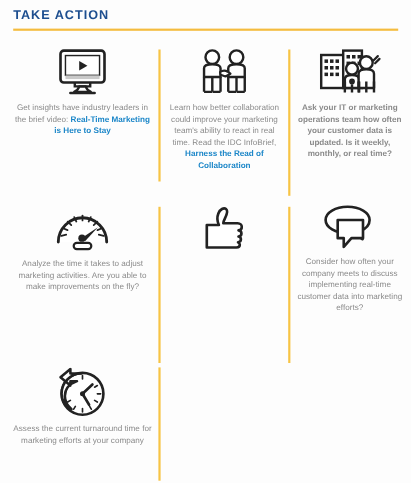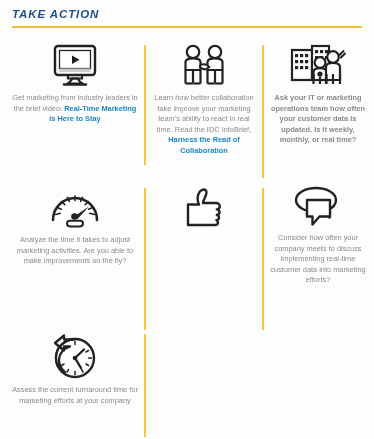--- a/index.html
+++ b/index.html
@@ -23,21 +23,20 @@
     box-sizing: border-box;
   }
 
   
   .header {
     position: absolute;
     left: 0;
     top: 0;
     width: 374px;
     height: 30px;
-    font-style: italic;
   }
   .header-title {
     position: absolute;
     left: 12px;
     top: 8px;
     font-size: 11.5px;
     font-weight: bold;
     letter-spacing: 0.9px;
     color: #1d4e8f;
     font-family: "Liberation Sans", sans-serif;
@@ -120,42 +119,42 @@
         <rect x="3" y="2" width="40" height="29" rx="3" ry="3" fill="#ffffff" stroke="#222" stroke-width="2.4"></rect>
         <rect x="7.5" y="6.5" width="31" height="18" fill="#ffffff" stroke="#222" stroke-width="1.3"></rect>
         <rect x="7.5" y="24.5" width="31" height="3.4" fill="#c9c9c9"></rect>
         <polygon points="20,11.5 20,20 27.5,15.8" fill="#222"></polygon>
         <path d="M16 31 L16 34.5 L30 34.5 L30 31" fill="none" stroke="#222" stroke-width="2.2"></path>
         <path d="M15.5 39.5 C18 38.2 19.5 36.6 20 34.6 L26 34.6 C26.5 36.6 28 38.2 30.5 39.5 Z" fill="#ffffff" stroke="#222" stroke-width="2.2" stroke-linejoin="round"></path>
         <line x1="12" y1="40.5" x2="34" y2="40.5" stroke="#222" stroke-width="2.4" stroke-linecap="round"></line>
       </svg>
     </span>
     <div class="cell-text">
-      <span>Get marketing from industry leaders in the brief video: </span><span class="link">Real-Time Marketing is Here to Stay</span>
+      <span>Get insights have industry leaders in the brief video: </span><span class="link">Real-Time Marketing is Here to Stay</span>
     </div>
   </div>
 
   <div class="cell c2">
     <span class="icon-wrap">
       <svg width="58" height="44" viewBox="0 0 58 44">
         <circle cx="18" cy="8" r="6.2" fill="#fff" stroke="#222" stroke-width="2.2"></circle>
         <circle cx="40" cy="8" r="6.2" fill="#fff" stroke="#222" stroke-width="2.2"></circle>
         <path d="M10.5 18 C10.5 15.6 13 14.4 18 14.4 C23 14.4 25.5 15.6 25.5 18 L25.5 26 L10.5 26 Z" fill="#fff" stroke="#222" stroke-width="2.2" stroke-linejoin="round"></path>
         <path d="M32.5 18 C32.5 15.6 35 14.4 40 14.4 C45 14.4 47.5 15.6 47.5 18 L47.5 26 L32.5 26 Z" fill="#fff" stroke="#222" stroke-width="2.2" stroke-linejoin="round"></path>
         <path d="M25 21.5 C27 20.2 30 20 32 21.2 L34.5 23 L30 25.5 L25.5 24 Z" fill="#fff" stroke="#222" stroke-width="2" stroke-linejoin="round"></path>
         <path d="M10.5 26 L10.5 39.5 M18 26 L18 39.5 M25.5 26 L25.5 39.5" stroke="#222" stroke-width="2.2"></path>
         <path d="M32.5 26 L32.5 39.5 M40 26 L40 39.5 M47.5 26 L47.5 39.5" stroke="#222" stroke-width="2.2"></path>
         <line x1="10.5" y1="39.5" x2="17.8" y2="39.5" stroke="#222" stroke-width="2.2"></line>
         <line x1="18.2" y1="39.5" x2="25.5" y2="39.5" stroke="#222" stroke-width="2.2"></line>
         <line x1="32.5" y1="39.5" x2="39.8" y2="39.5" stroke="#222" stroke-width="2.2"></line>
         <line x1="40.2" y1="39.5" x2="47.5" y2="39.5" stroke="#222" stroke-width="2.2"></line>
       </svg>
     </span>
     <div class="cell-text">
-      <span>Learn how better collaboration take improve your marketing team's ability to react in real time. Read the IDC InfoBrief, </span><span class="link">Harness the Read of Collaboration</span>
+      <span>Learn how better collaboration could improve your marketing team's ability to react in real time. Read the IDC InfoBrief, </span><span class="link">Harness the Read of Collaboration</span>
     </div>
   </div>
 
   <div class="cell c3">
     <span class="icon-wrap">
       <svg width="60" height="44" viewBox="0 0 60 44">
         <rect x="4" y="6" width="20" height="30" fill="#fff" stroke="#222" stroke-width="2.2"></rect>
         <rect x="24" y="2" width="17" height="34" fill="#fff" stroke="#222" stroke-width="2.2"></rect>
         <g fill="#222">
           <rect x="7" y="10" width="3.2" height="3.2"></rect>

